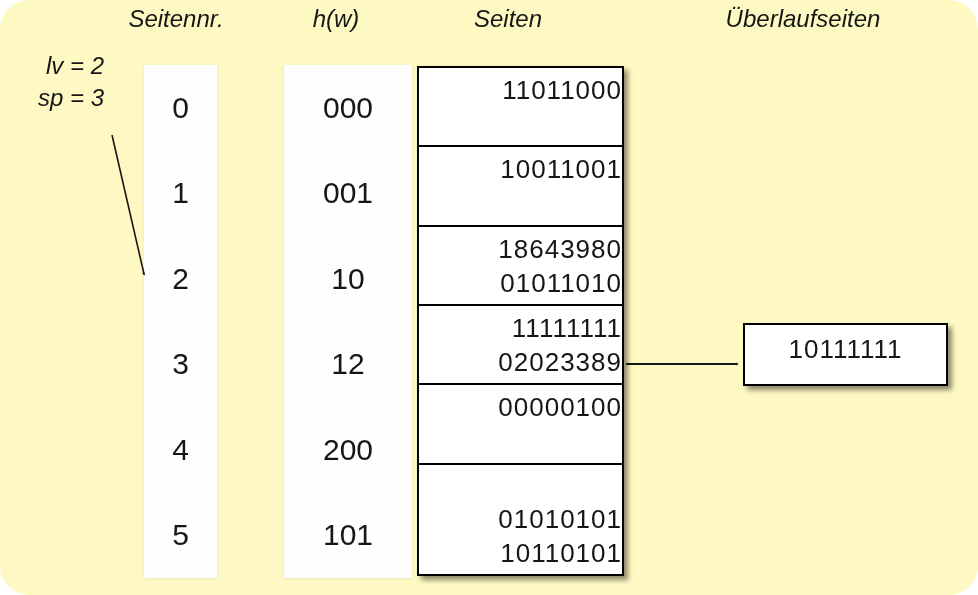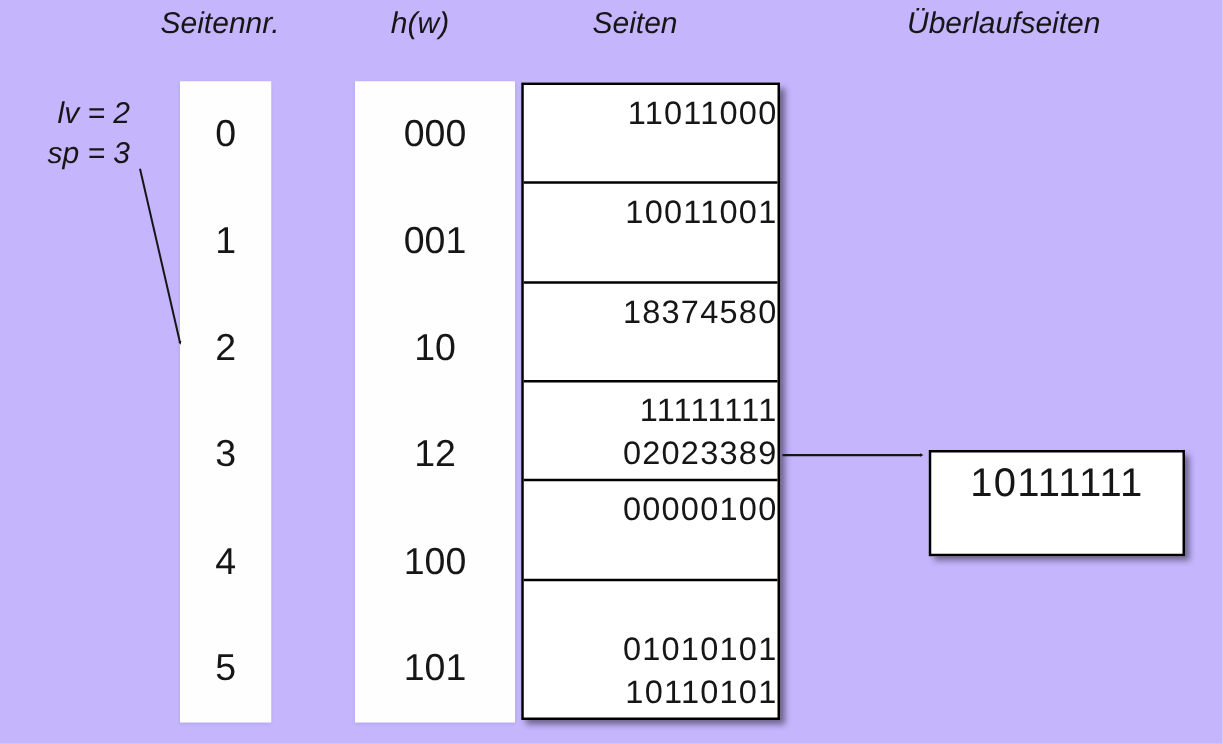--- a/index.html
+++ b/index.html
@@ -1,31 +1,32 @@
 <!DOCTYPE html>
 <html><head>
 <meta charset="utf-8">
 <style>
   html,body{margin:0;padding:0;}
   .canvas{
     position:relative;
     width:978px;height:595px;
-    background:#c4b5fd;
+    background:#fef9c3;
     color:#161616;
     font-family:"Liberation Sans", sans-serif;
     overflow:hidden;
+    border-radius:29px;
   }
   .hdr{
     position:absolute;top:5px;
     font-style:italic;font-size:24px;
     text-align:center;
     white-space:nowrap;
   }
   .annotation{
-    position:absolute;left:14px;top:75px;width:90px;
+    position:absolute;left:14px;top:50px;width:90px;
     font-style:italic;font-size:24px;line-height:32px;
     text-align:right;
   }
   .strip{
     position:absolute;top:65px;height:513px;
     background:#fefefe;
     display:flex;flex-direction:column;
     box-shadow:0 1px 3px rgba(0,0,0,0.08);
   }
   .strip .cell{
@@ -41,27 +42,26 @@
   .trow{
     flex:1;
     border-bottom:2px solid #000;
     display:flex;flex-direction:column;align-items:flex-end;
     padding-top:5px;box-sizing:border-box;
     font-size:26px;line-height:34px;
     letter-spacing:1px;
   }
   .trow:last-child{border-bottom:none;margin-top:32px;}
   .overflow-box{
-    position:absolute;left:743px;top:323px;width:205px;height:85px;
+    position:absolute;left:743px;top:323px;width:205px;height:63px;
     background:#ffffff;border:2px solid #000;box-sizing:border-box;
     display:flex;flex-direction:column;align-items:center;
     padding-top:7px;
-    font-size:32px;line-height:34px;letter-spacing:1px;
+    font-size:26px;line-height:34px;letter-spacing:1px;
     box-shadow:4px 4px 5px rgba(0,0,0,0.45);
-    margin-top:37px;
   }
   .arrows{
     position:absolute;left:0;top:0;width:978px;height:595px;
     pointer-events:none;
   }
 </style>
 </head>
 <body>
 
 <div class="canvas">
@@ -83,35 +83,36 @@
     <div class="cell">3</div>
     <div class="cell">4</div>
     <div class="cell">5</div>
   </div>
 
   <div class="strip" style="left:284px;width:128px;">
     <div class="cell">000</div>
     <div class="cell">001</div>
     <div class="cell">10</div>
     <div class="cell">12</div>
-    <div class="cell">100</div>
+    <div class="cell">200</div>
     <div class="cell">101</div>
   </div>
 
   <div class="bucket-table">
     <div class="trow">
       <span>11011000</span>
       <span></span>
     </div>
     <div class="trow">
       <span>10011001</span>
       <span></span>
     </div>
     <div class="trow">
-      <span>18374580</span>
+      <span>18643980</span>
+      <span>01011010</span>
     </div>
     <div class="trow">
       <span>11111111</span>
       <span>02023389</span>
     </div>
     <div class="trow">
       <span>00000100</span>
       <span></span>
     </div>
     <div class="trow">

